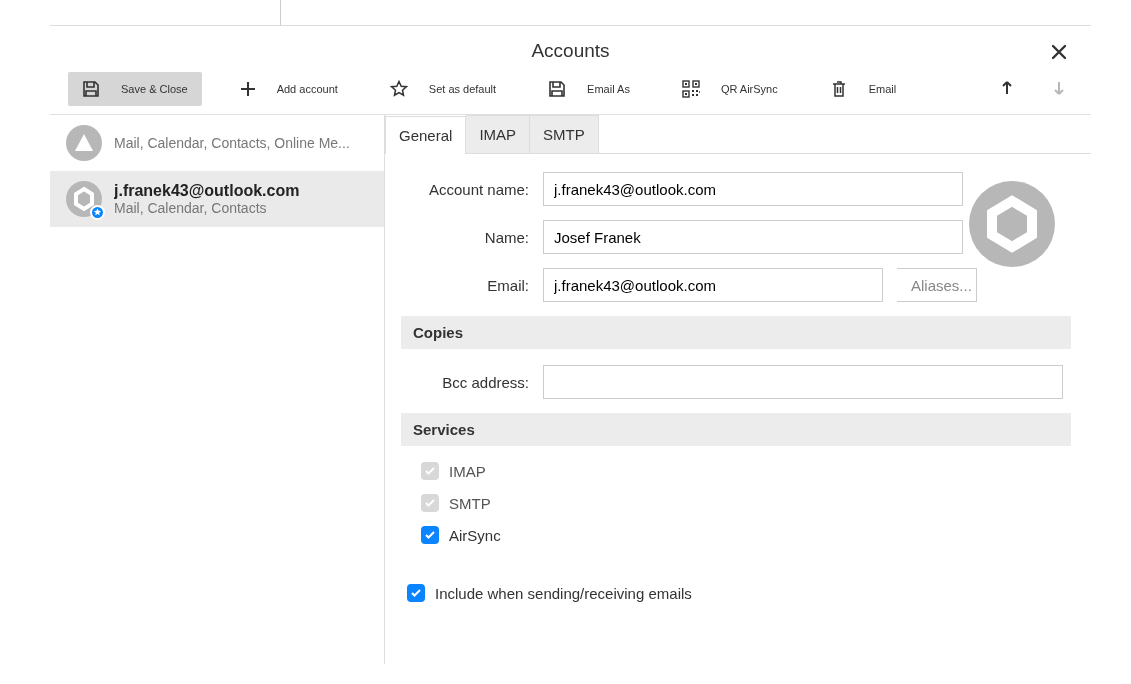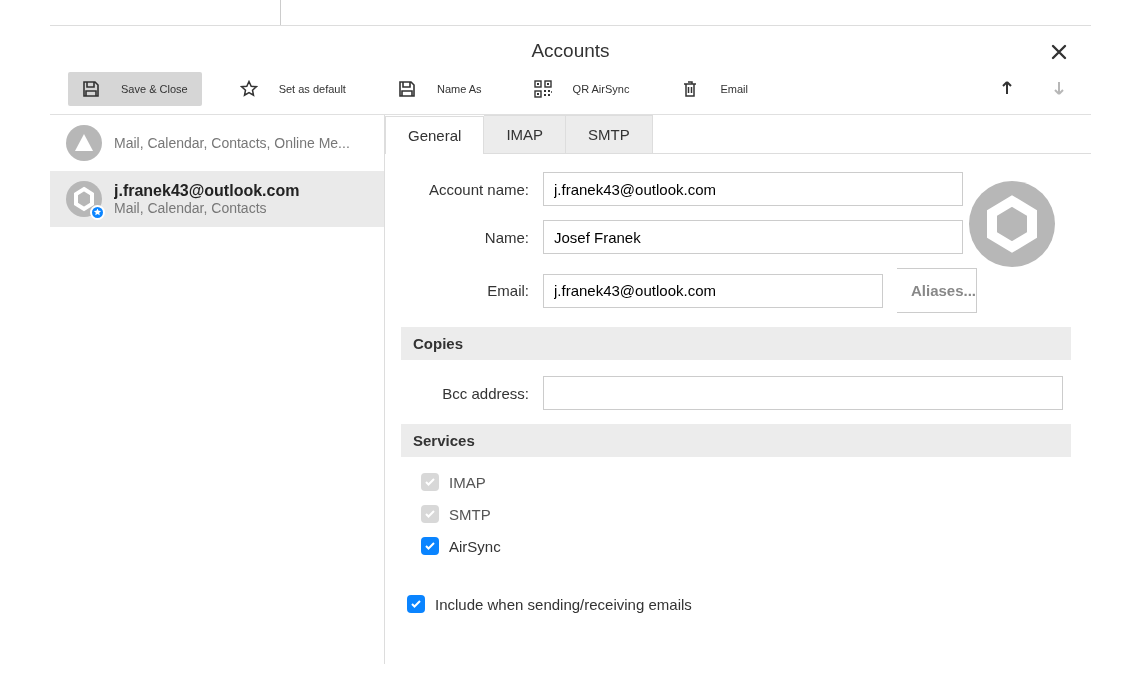--- a/index.html
+++ b/index.html
@@ -129,21 +129,21 @@
     flex: 1;
     display: flex;
     flex-direction: column;
   }
   .tabs {
     display: flex;
     border-bottom: 1px solid #ddd;
     padding-left: 0;
   }
   .tab {
-    padding: 10px 22px;
+    padding: 10px 13px;
     font-size: 15px;
     color: #333;
     background: #ececec;
     border: 1px solid #ddd;
     border-bottom: none;
     border-left: none;
     cursor: pointer;
   }
   .tab.active {
     background: #fff;
@@ -177,29 +177,28 @@
     padding: 7px 10px;
     font-size: 15px;
     background: #fff;
     height: 34px;
   }
   .input.w1 { width: 420px; }
   .input.w2 { width: 340px; }
   .aliases-btn {
     border: 1px solid #ccc;
     border-left: none;
-    height: 45px;
+    height: 34px;
     padding: 0 14px;
     font-size: 15px;
     color: #888;
     background: #fff;
     display:flex; align-items:center;
     cursor: pointer;
     width: 80px;
-    font-weight: bold;
   }
   .section-head {
     background: #ececec;
     padding: 8px 12px;
     font-weight: 700;
     font-size: 15px;
     color: #333;
     margin: 10px 0 16px;
   }
   .services {
@@ -251,33 +250,41 @@
       <div class="tool-btn primary">
         <span class="tool-icon">
           <svg width="18" height="18" viewBox="0 0 18 18">
               <path d="M2 2 h11 l3 3 v11 h-14 z M5 2 v5 h7 v-5 M4 11 h10 v5 h-10 z" fill="none" stroke="#333" stroke-width="1.6"></path>
             </svg>
         </span>
         <span>Save &amp; Close</span>
       </div>
       <div class="tool-btn">
         <span class="tool-icon">
+          <svg width="16" height="16" viewBox="0 0 16 16">
+              <path d="M8 1 v14 M1 8 h14" stroke="#333" stroke-width="2"></path>
+            </svg>
+        </span>
+        <span>Add account</span>
+      </div>
+      <div class="tool-btn">
+        <span class="tool-icon">
           <svg width="18" height="18" viewBox="0 0 18 18">
               <path d="M9 1.5 l2.2 4.7 5.1 .5 -3.8 3.5 1 5 -4.5 -2.6 -4.5 2.6 1 -5 -3.8 -3.5 5.1 -.5 z" fill="none" stroke="#333" stroke-width="1.5"></path>
             </svg>
         </span>
         <span>Set as default</span>
       </div>
       <div class="tool-btn">
         <span class="tool-icon">
           <svg width="18" height="18" viewBox="0 0 18 18">
               <path d="M2 2 h11 l3 3 v11 h-14 z M5 2 v5 h7 v-5 M4 11 h10 v5 h-10 z" fill="none" stroke="#333" stroke-width="1.6"></path>
             </svg>
         </span>
-        <span>Name As</span>
+        <span>Email As</span>
       </div>
       <div class="tool-btn">
         <span class="tool-icon">
           <svg width="18" height="18" viewBox="0 0 18 18">
               <rect x="1" y="1" width="6" height="6" fill="none" stroke="#333" stroke-width="1.4"></rect>
               <rect x="3" y="3" width="2" height="2" fill="#333"></rect>
               <rect x="11" y="1" width="6" height="6" fill="none" stroke="#333" stroke-width="1.4"></rect>
               <rect x="13" y="3" width="2" height="2" fill="#333"></rect>
               <rect x="1" y="11" width="6" height="6" fill="none" stroke="#333" stroke-width="1.4"></rect>
               <rect x="3" y="13" width="2" height="2" fill="#333"></rect>

